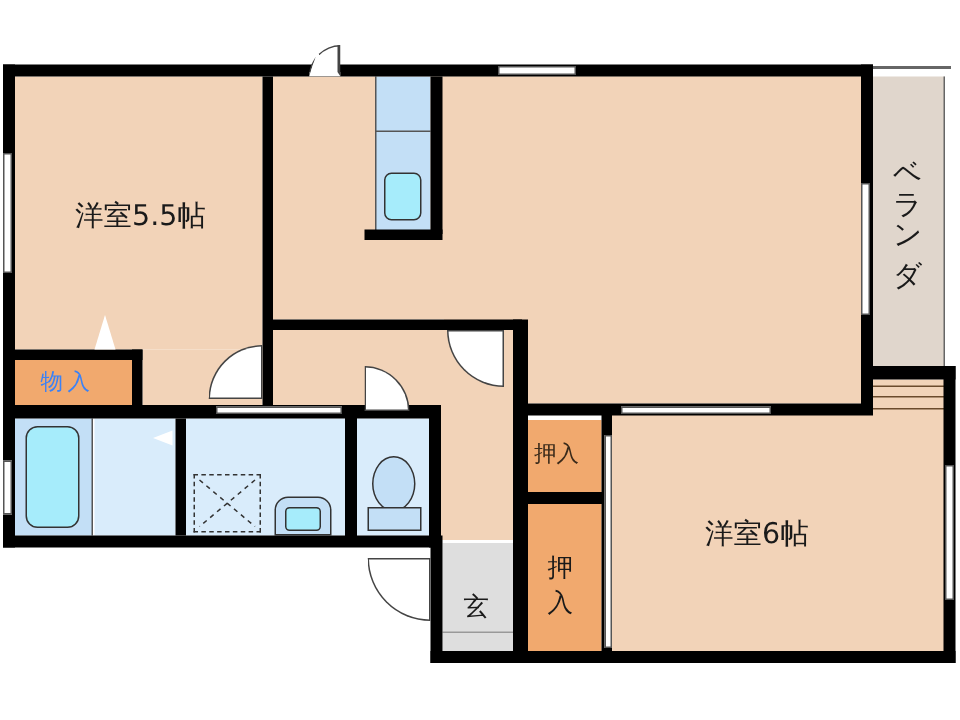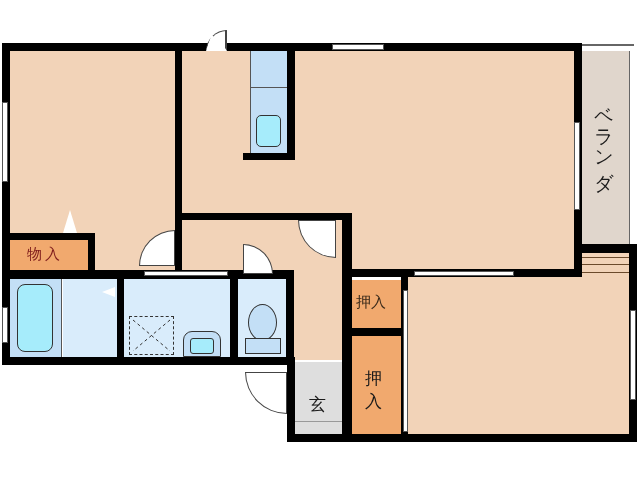--- a/index.html
+++ b/index.html
@@ -99,19 +99,21 @@
   <div class="abs win" style="left:144px;top:271px;width:84px;height:5px;"></div>
 
   <div class="door-arc" style="left:206px;top:30px;width:21px;height:21px;border-radius:21px 0 0 0;border-right:2px solid #444;border-bottom:3px solid #fff;"></div>
   <div class="door-arc" style="left:139px;top:230px;width:36px;height:36px;border-radius:36px 0 0 0;"></div>
   <div class="door-arc" style="left:298px;top:220px;width:38px;height:38px;border-radius:0 0 0 38px;"></div>
   <div class="door-arc" style="left:243px;top:244px;width:30px;height:30px;border-radius:0 30px 0 0;"></div>
   <div class="door-arc" style="left:245px;top:372px;width:42px;height:42px;border-radius:0 0 0 42px;"></div>
   <div class="abs" style="left:102px;top:287px;width:0;height:0;border-top:5px solid transparent;border-bottom:5px solid transparent;border-right:13px solid #fff;"></div>
   <div class="abs" style="left:63px;top:210px;width:0;height:0;border-left:7px solid transparent;border-right:7px solid transparent;border-bottom:23px solid #fff;"></div>
 
+  <div class="label" style="left:50px;top:131px;font-size:19px;">洋室5.5帖</div>
   <div class="label" style="left:596px;top:94px;font-size:19px;width:20px;white-space:normal;line-height:23px;writing-mode:vertical-rl;">ベランダ</div>
-  <div class="label" style="left:27px;top:245px;font-size:15px;color:#7f1d1d;letter-spacing:3px;">物入</div>
+  <div class="label" style="left:470px;top:343px;font-size:19px;">洋室6帖</div>
+  <div class="label" style="left:27px;top:245px;font-size:15px;color:#3b82f6;letter-spacing:3px;">物入</div>
   <div class="label" style="left:356px;top:293px;font-size:15px;color:#3a2a1a;">押入</div>
   <div class="label" style="left:365px;top:367px;font-size:17px;">押</div>
   <div class="label" style="left:365px;top:390px;font-size:17px;">入</div>
   <div class="label" style="left:309px;top:393px;font-size:17px;">玄</div>
 </div>
 
 </body></html>

